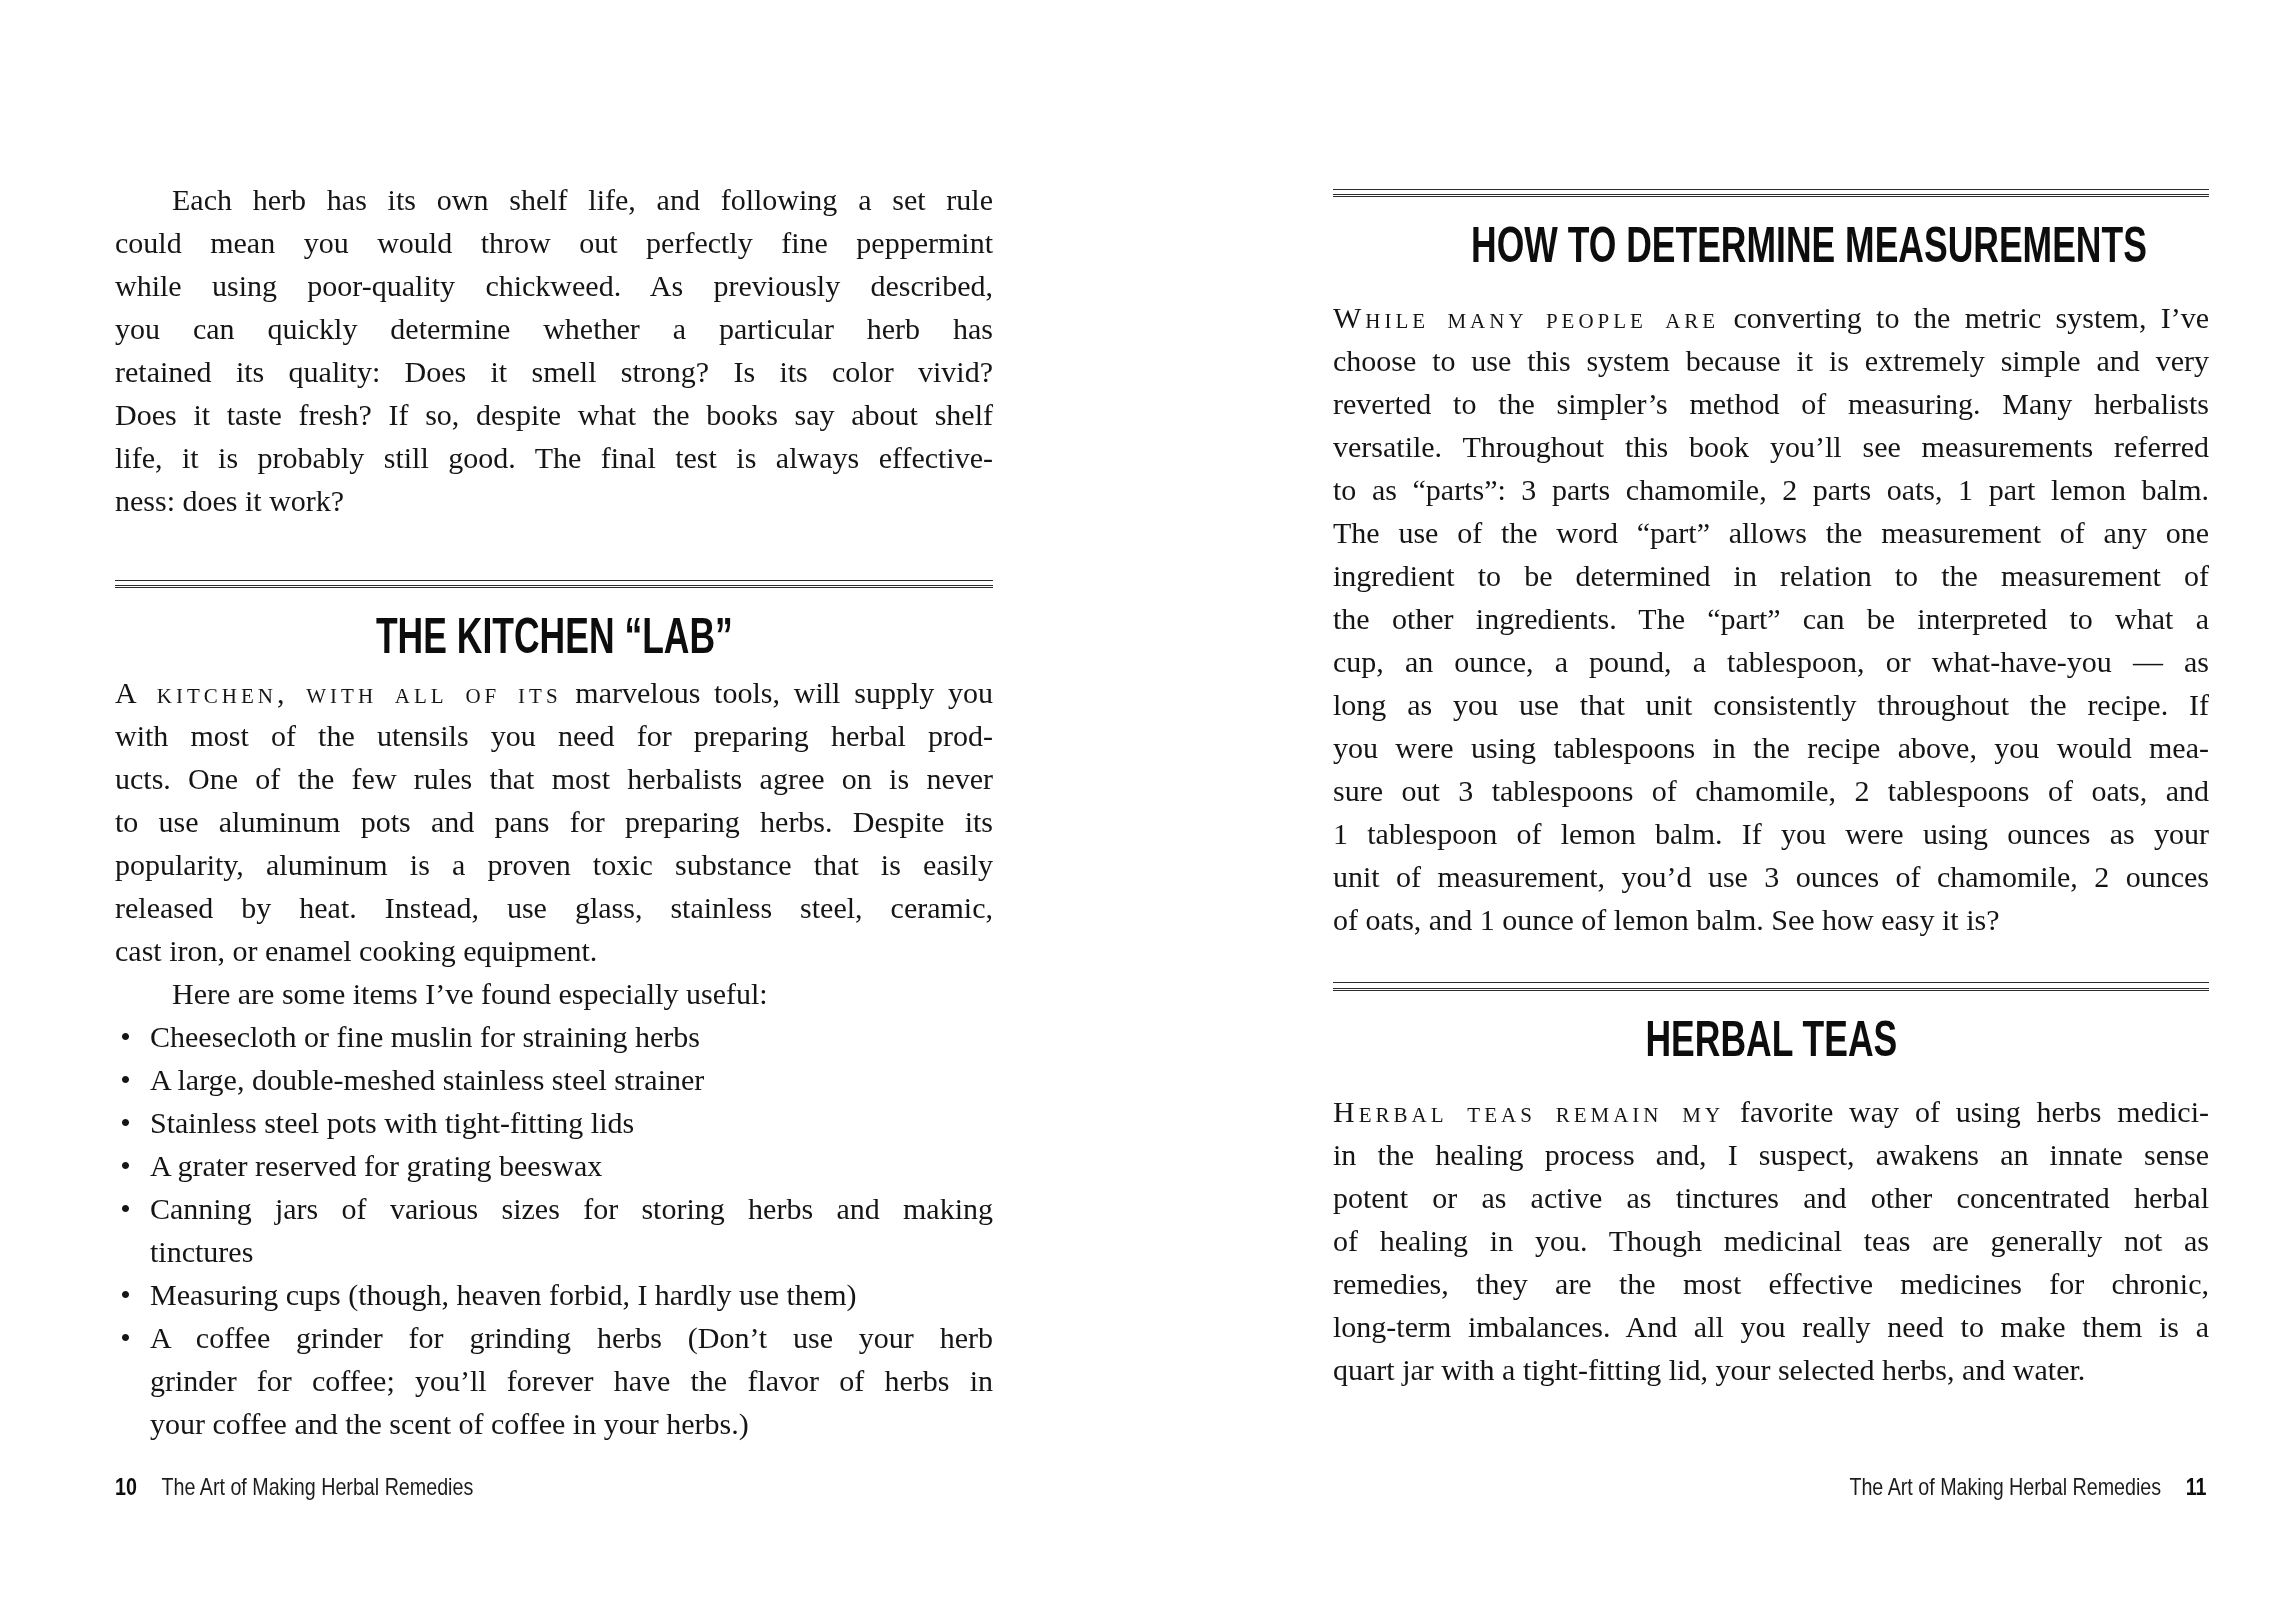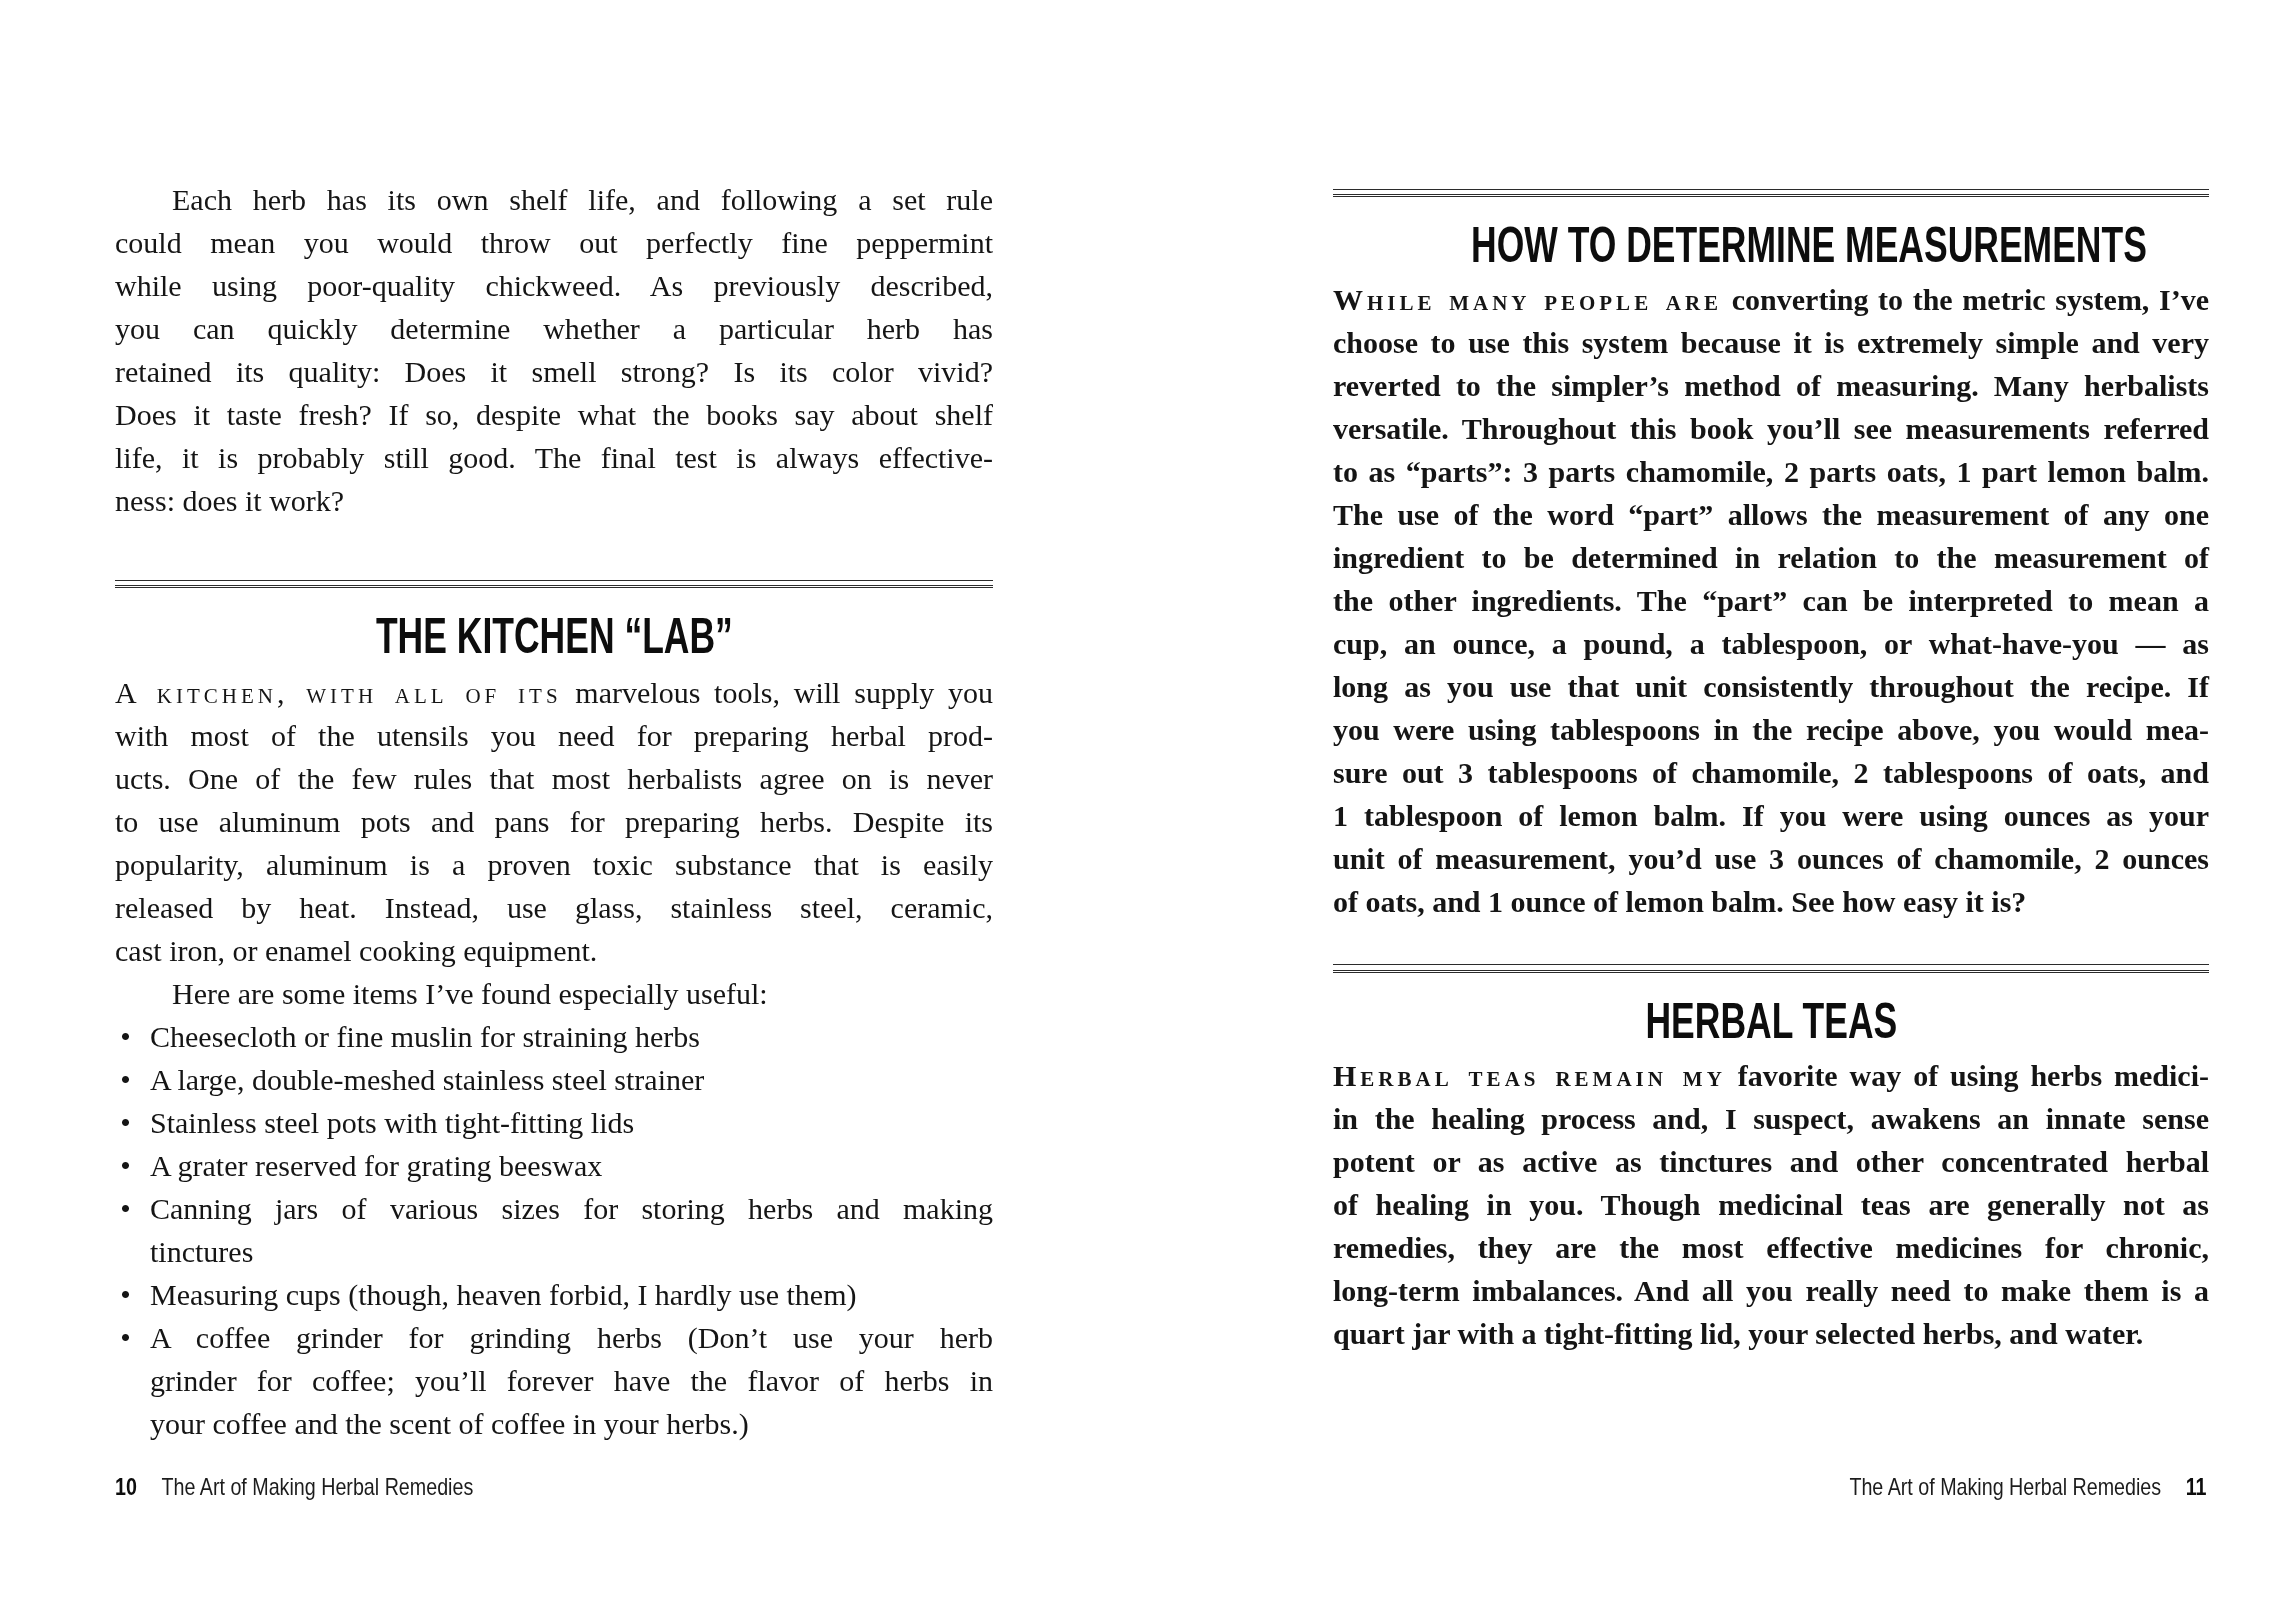--- a/index.html
+++ b/index.html
@@ -56,21 +56,21 @@
     font-weight: 700;
     font-size: 50px;
     color: #0d0d0d;
     transform: scaleX(0.71);
     transform-origin: center;
     white-space: nowrap;
   }
 
   .intro { margin-top: 178px; }
   .after-title { margin-top: 8.8px; }
-  .after-title-r { margin-top: 7px; font-weight: bold; }
+  .after-title-r { margin-top: 25px; }
 
   .bullets { margin: 0; }
   .bullet-item { position: relative; padding-left: 35px; }
   .bullet-marker {
     position: absolute; left: 5.3px; top: 0;
     font-size: 30px; line-height: 43px;
   }
 
   .footer {
     position: absolute; top: 1474px;
@@ -170,21 +170,21 @@
     </h2>
 
     <div class="para after-title-r">
         <div class="tline jline"><span class="smallcaps">While many people are</span> converting to the metric system, I’ve</div>
         <div class="tline jline">choose to use this system because it is extremely simple and very</div>
         <div class="tline jline">reverted to the simpler’s method of measuring. Many herbalists</div>
         <div class="tline jline">versatile. Throughout this book you’ll see measurements referred</div>
         <div class="tline jline">to as “parts”: 3 parts chamomile, 2 parts oats, 1 part lemon balm.</div>
         <div class="tline jline">The use of the word “part” allows the measurement of any one</div>
         <div class="tline jline">ingredient to be determined in relation to the measurement of</div>
-        <div class="tline jline">the other ingredients. The “part” can be interpreted to mean a</div>
+        <div class="tline jline">the other ingredients. The “part” can be interpreted to what a</div>
         <div class="tline jline">cup, an ounce, a pound, a tablespoon, or what-have-you — as</div>
         <div class="tline jline">long as you use that unit consistently throughout the recipe. If</div>
         <div class="tline jline">you were using tablespoons in the recipe above, you would mea-</div>
         <div class="tline jline">sure out 3 tablespoons of chamomile, 2 tablespoons of oats, and</div>
         <div class="tline jline">1 tablespoon of lemon balm. If you were using ounces as your</div>
         <div class="tline jline">unit of measurement, you’d use 3 ounces of chamomile, 2 ounces</div>
         <div class="tline jlast">of oats, and 1 ounce of lemon balm. See how easy it is?</div>
       </div>
 
     <div class="rule rule-r2"></div>

